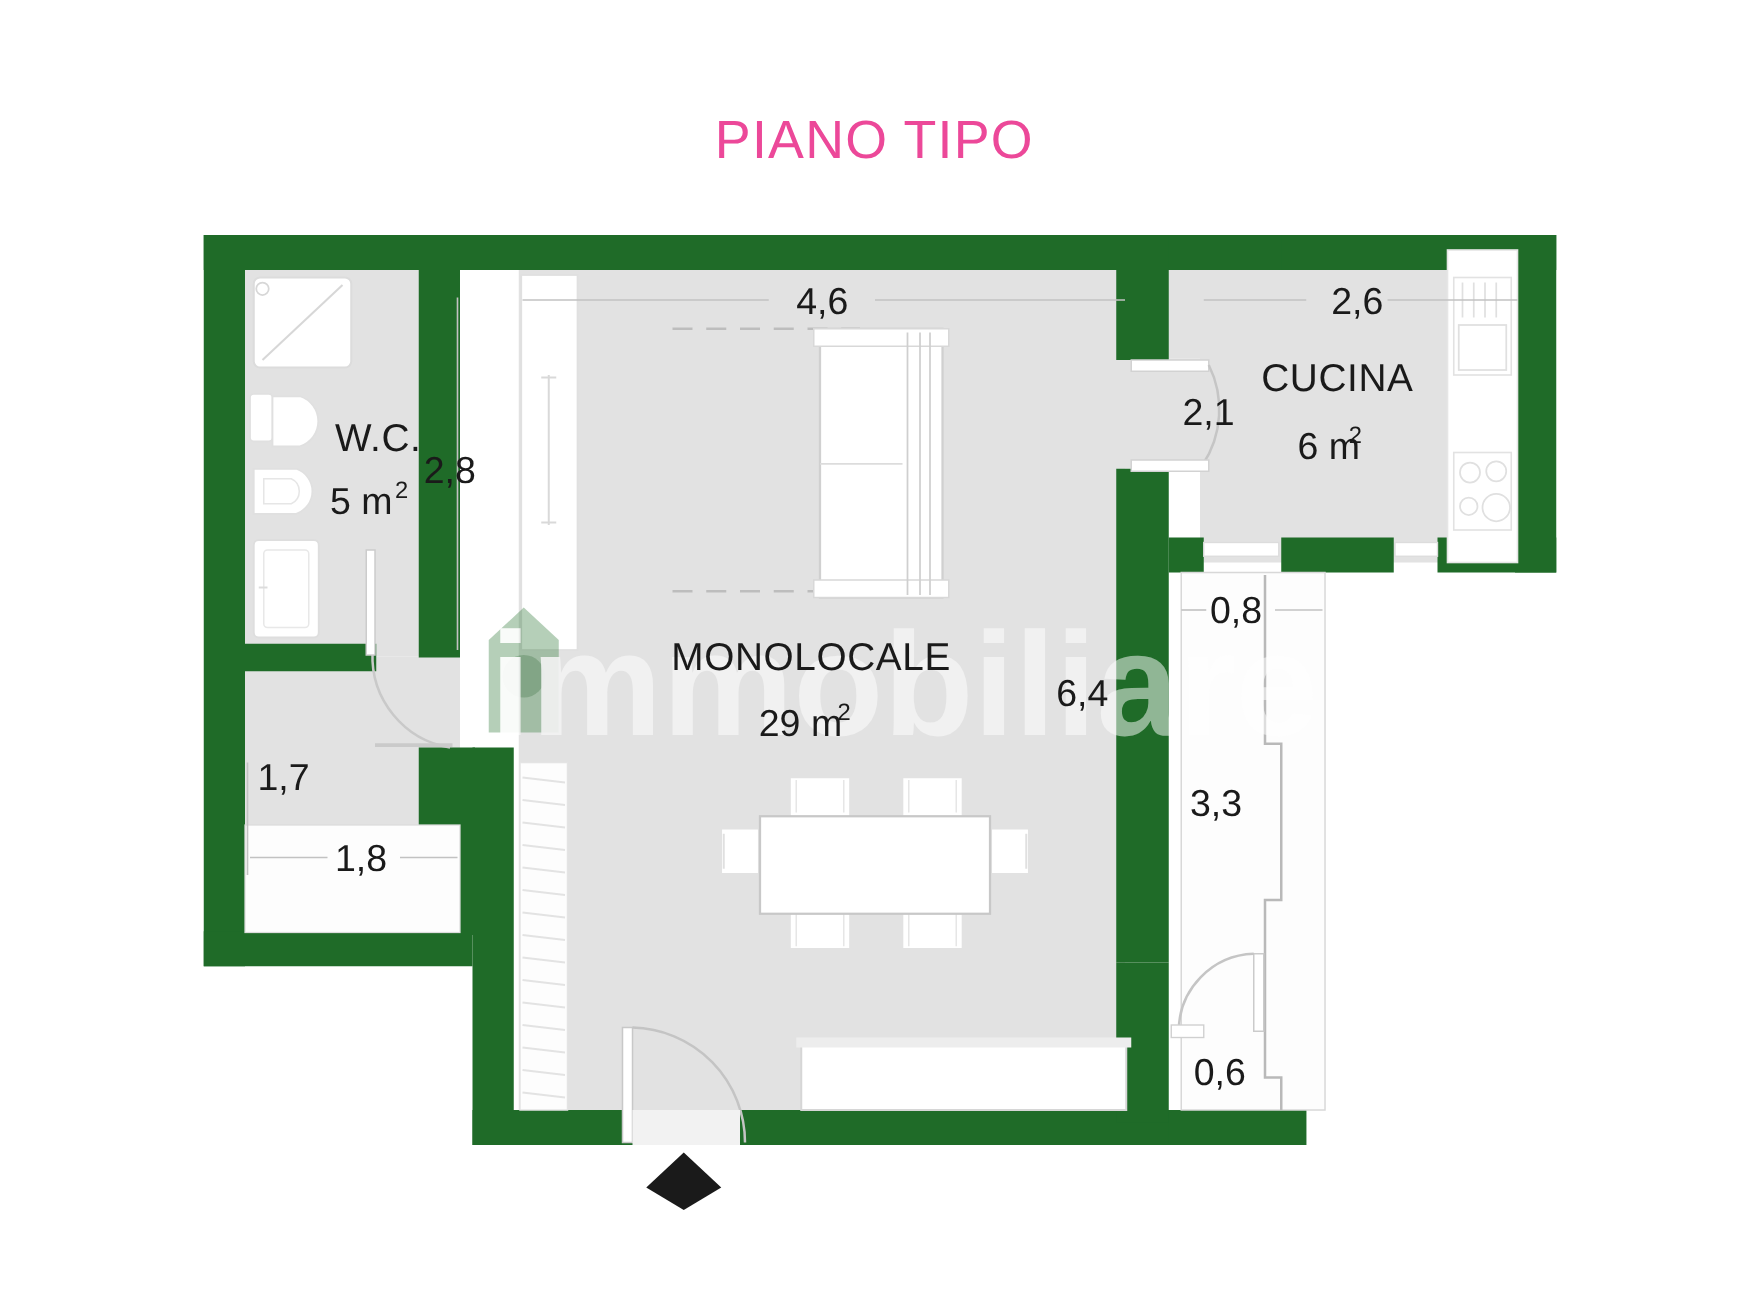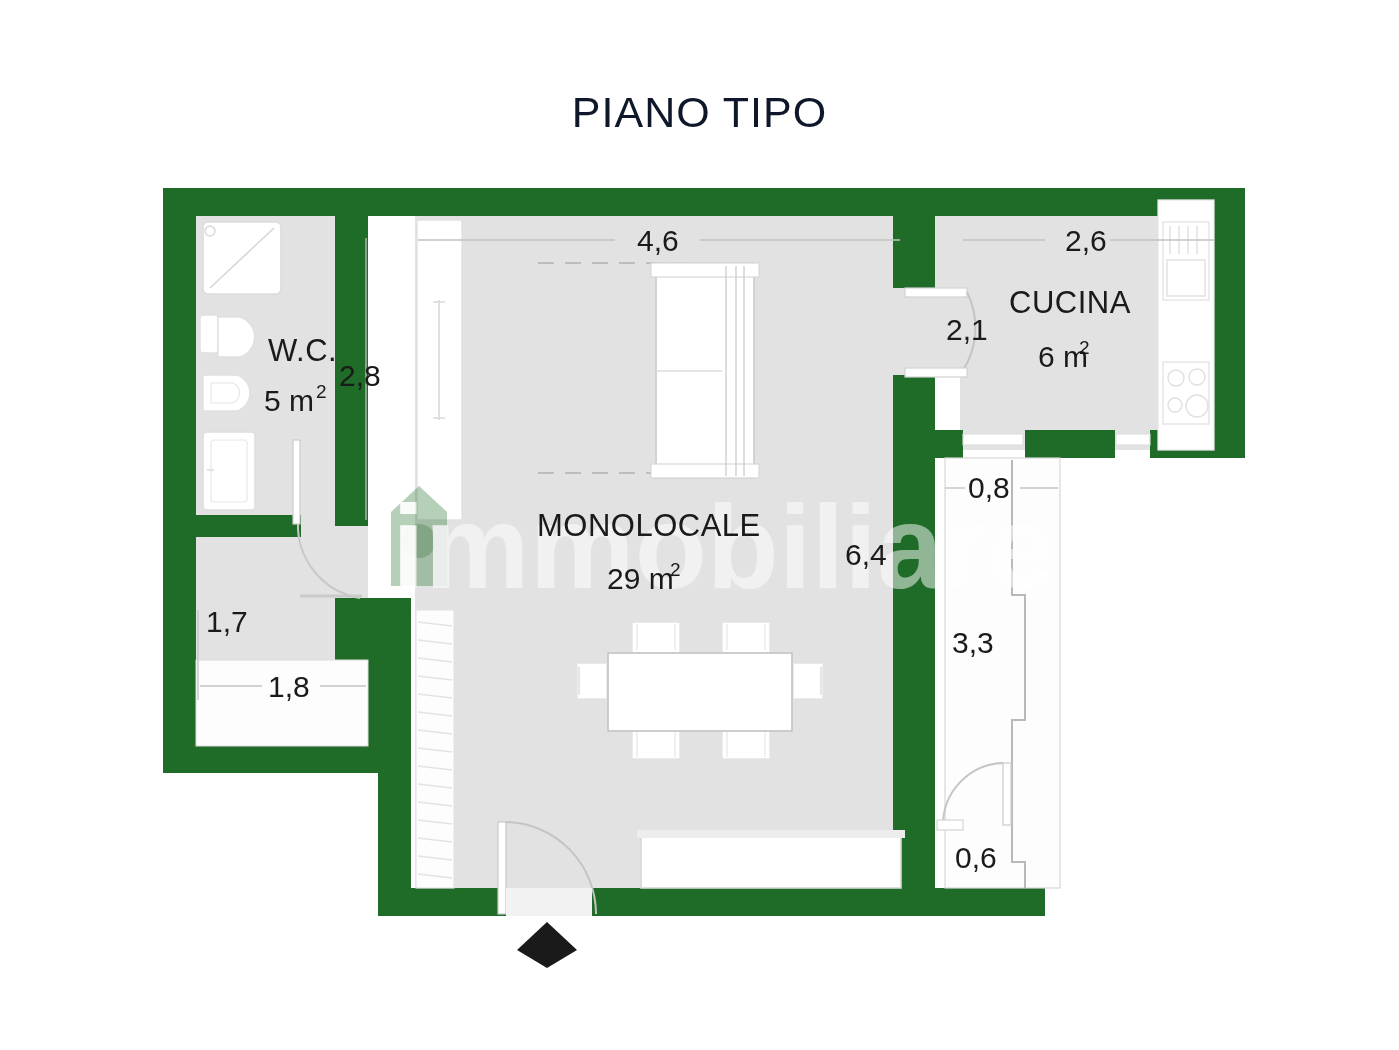--- a/index.html
+++ b/index.html
@@ -22,21 +22,21 @@
   }
   #plan-title {
     position: absolute;
     left: 0;
     top: 88px;
     width: 1399px;
     text-align: center;
     font-size: 43px;
     font-weight: 400;
     letter-spacing: 1px;
-    color: #0f172a;
+    color: #ec4899;
     font-family: "Liberation Sans", sans-serif;
   }
   svg#floorplan {
     position: absolute;
     left: 0;
     top: 0;
     width: 1399px;
     height: 1050px;
     display: block;
   }

